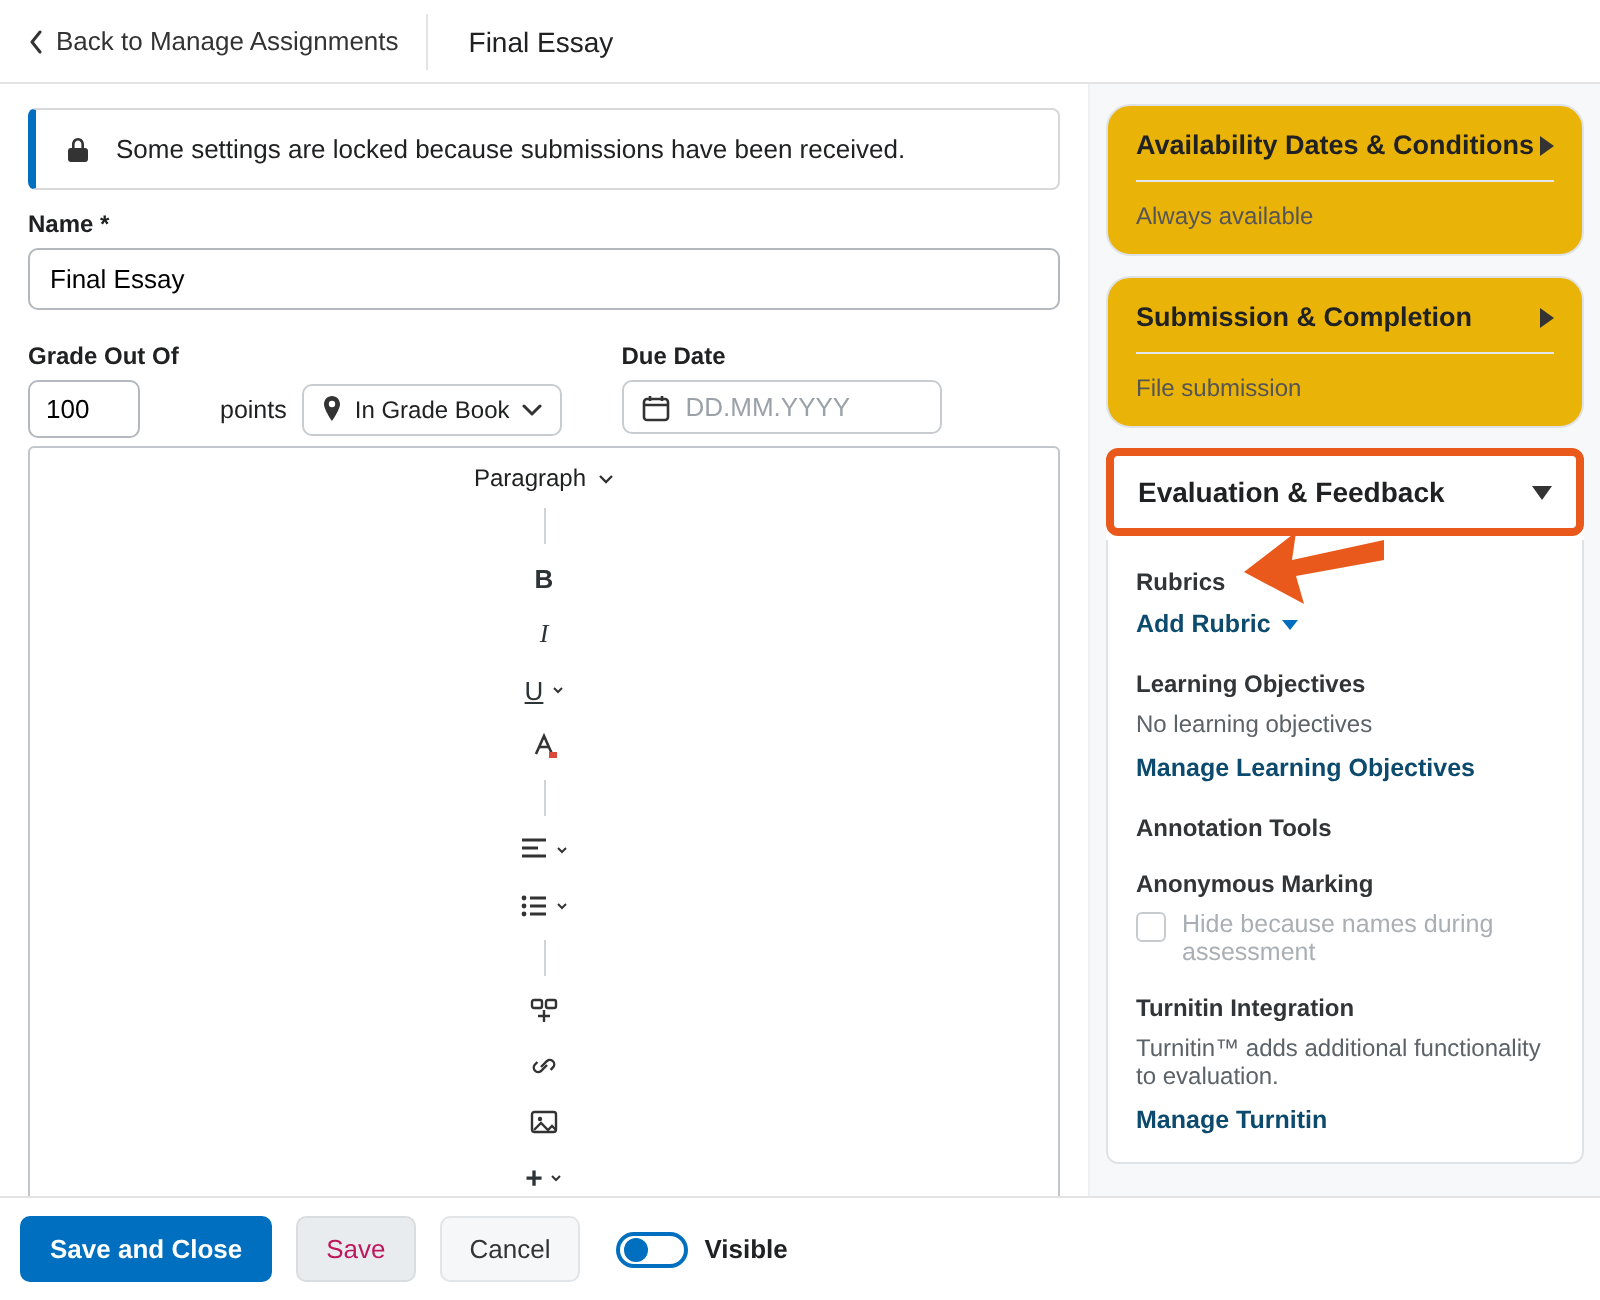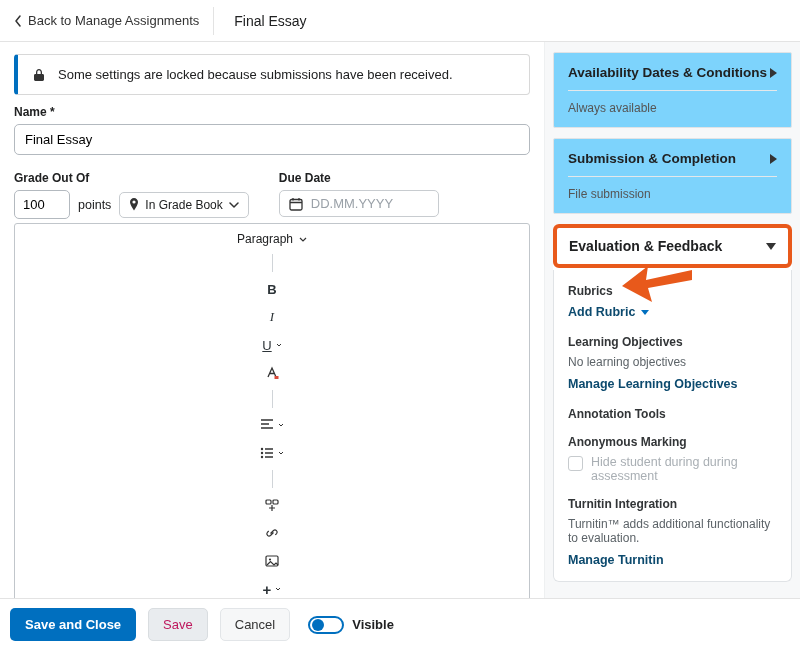--- a/index.html
+++ b/index.html
@@ -32,21 +32,21 @@
   .para-dd { font-size:12px; display:flex; align-items:center; gap:6px; padding:2px 4px; cursor:pointer;}
   .editor-body { height: 100px; background:#fff; position:relative; }
   .editor-body .resize { position:absolute; right:2px; bottom:2px; width:10px; height:10px; }
   .attach-bar { display:flex; align-items:center; justify-content:space-between; border:1px solid #e4e7ea; border-radius:5px; background:#f6f8fa; padding:10px 12px; margin-top:18px; }
   .attach-left { display:flex; gap:14px; }
   .attach-icon { width:16px; height:16px; color:#454c52; cursor:pointer; }
   .rec { display:flex; align-items:center; gap:6px; color:#006fbf; font-size:12.5px; cursor:pointer; }
   .rec svg { width:14px; height:14px; }
   .attach-right { display:flex; gap:36px; }
 
-  .accordion { background:#7dd3fc; border:1px solid #e0e3e6; border-radius:2px; margin-bottom:10px; padding:12px 14px 12px; }
+  .accordion { background:#eab308; border:1px solid #e0e3e6; border-radius:12px; margin-bottom:10px; padding:12px 14px 12px; }
   .acc-head { display:flex; align-items:center; justify-content:space-between; cursor:pointer; font-weight:700; font-size:13.5px; padding-bottom:10px; border-bottom:1px solid #e5e8ea; }
   .acc-sub { font-size:12px; color:#555; margin-top:10px; }
   .highlight-head { border:4px solid #e8591b; border-radius:6px; padding:10px 12px; display:flex; align-items:center; justify-content:space-between; font-weight:700; font-size:14px; background:#fff; margin-bottom:12px; }
   .panel-body { padding: 0 0 0 0; }
   .sec-label { font-size:12px; font-weight:700; margin:10px 0 6px; color:#323537;}
   .link { color:#0c4a6e; font-size:12.5px; font-weight:600; cursor:pointer; display:inline-flex; align-items:center; gap:6px; }
   .muted { font-size:12px; color:#5c6368; }
   .checkbox-row { display:flex; align-items:flex-start; gap:8px; font-size:12.5px; margin-top:4px;}
   .checkbox { width:15px; height:15px; border:1px solid #666; border-radius:3px; display:inline-flex; align-items:center; justify-content:center; flex:0 0 auto; margin-top:1px; background:#fff;}
   .checkbox.disabled { border-color:#c7cbce; }
@@ -93,21 +93,21 @@
     </div>
 
     <div class="field-label">Name *</div>
     <input class="input" value="Final Essay" style="">
 
     <div class="row">
       <div class="col">
         <div class="field-label">Grade Out Of</div>
         <div class="inline">
           <input class="small-input" value="100" style="">
-          <span style="font-size:12.5px;">points</span>
+          <span style="font-size:12.5px;margin-left:32px;">points</span>
           <div class="chip">
             <svg class="pin" viewBox="0 0 10 13">
                   <path d="M5 0C2.8 0 1 1.8 1 4c0 2.9 4 8.5 4 8.5S9 6.9 9 4c0-2.2-1.8-4-4-4zm0 5.6A1.6 1.6 0 1 1 5 2.4a1.6 1.6 0 0 1 0 3.2z" fill="#333"></path>
                 </svg>
             <span>In Grade Book</span>
             <svg class="caret" viewBox="0 0 10 6">
                   <path d="M1 1l4 4 4-4" stroke="#333" stroke-width="1.5" fill="none" stroke-linecap="round" stroke-linejoin="round"></path>
                 </svg>
           </div>
         </div>
@@ -282,21 +282,21 @@
 
         <div class="sec-label" style="margin-top:16px;">Learning Objectives</div>
         <div class="muted">No learning objectives</div>
         <div class="link" style="margin-top:8px;">Manage Learning Objectives</div>
 
         <div class="sec-label" style="margin-top:16px;">Annotation Tools</div>
 
         <div class="sec-label" style="margin-top:14px;">Anonymous Marking</div>
         <div class="checkbox-row">
           <span class="checkbox disabled"></span>
-          <span class="check-txt disabled">Hide student during during assessment</span>
+          <span class="check-txt disabled">Hide because names during assessment</span>
         </div>
 
         <div class="sec-label" style="margin-top:14px;">Turnitin Integration</div>
         <div class="muted">Turnitin™ adds additional functionality to evaluation.</div>
         <div class="link" style="margin-top:8px;">Manage Turnitin</div>
       </div>
     </div>
   </div>
 </div>
 

